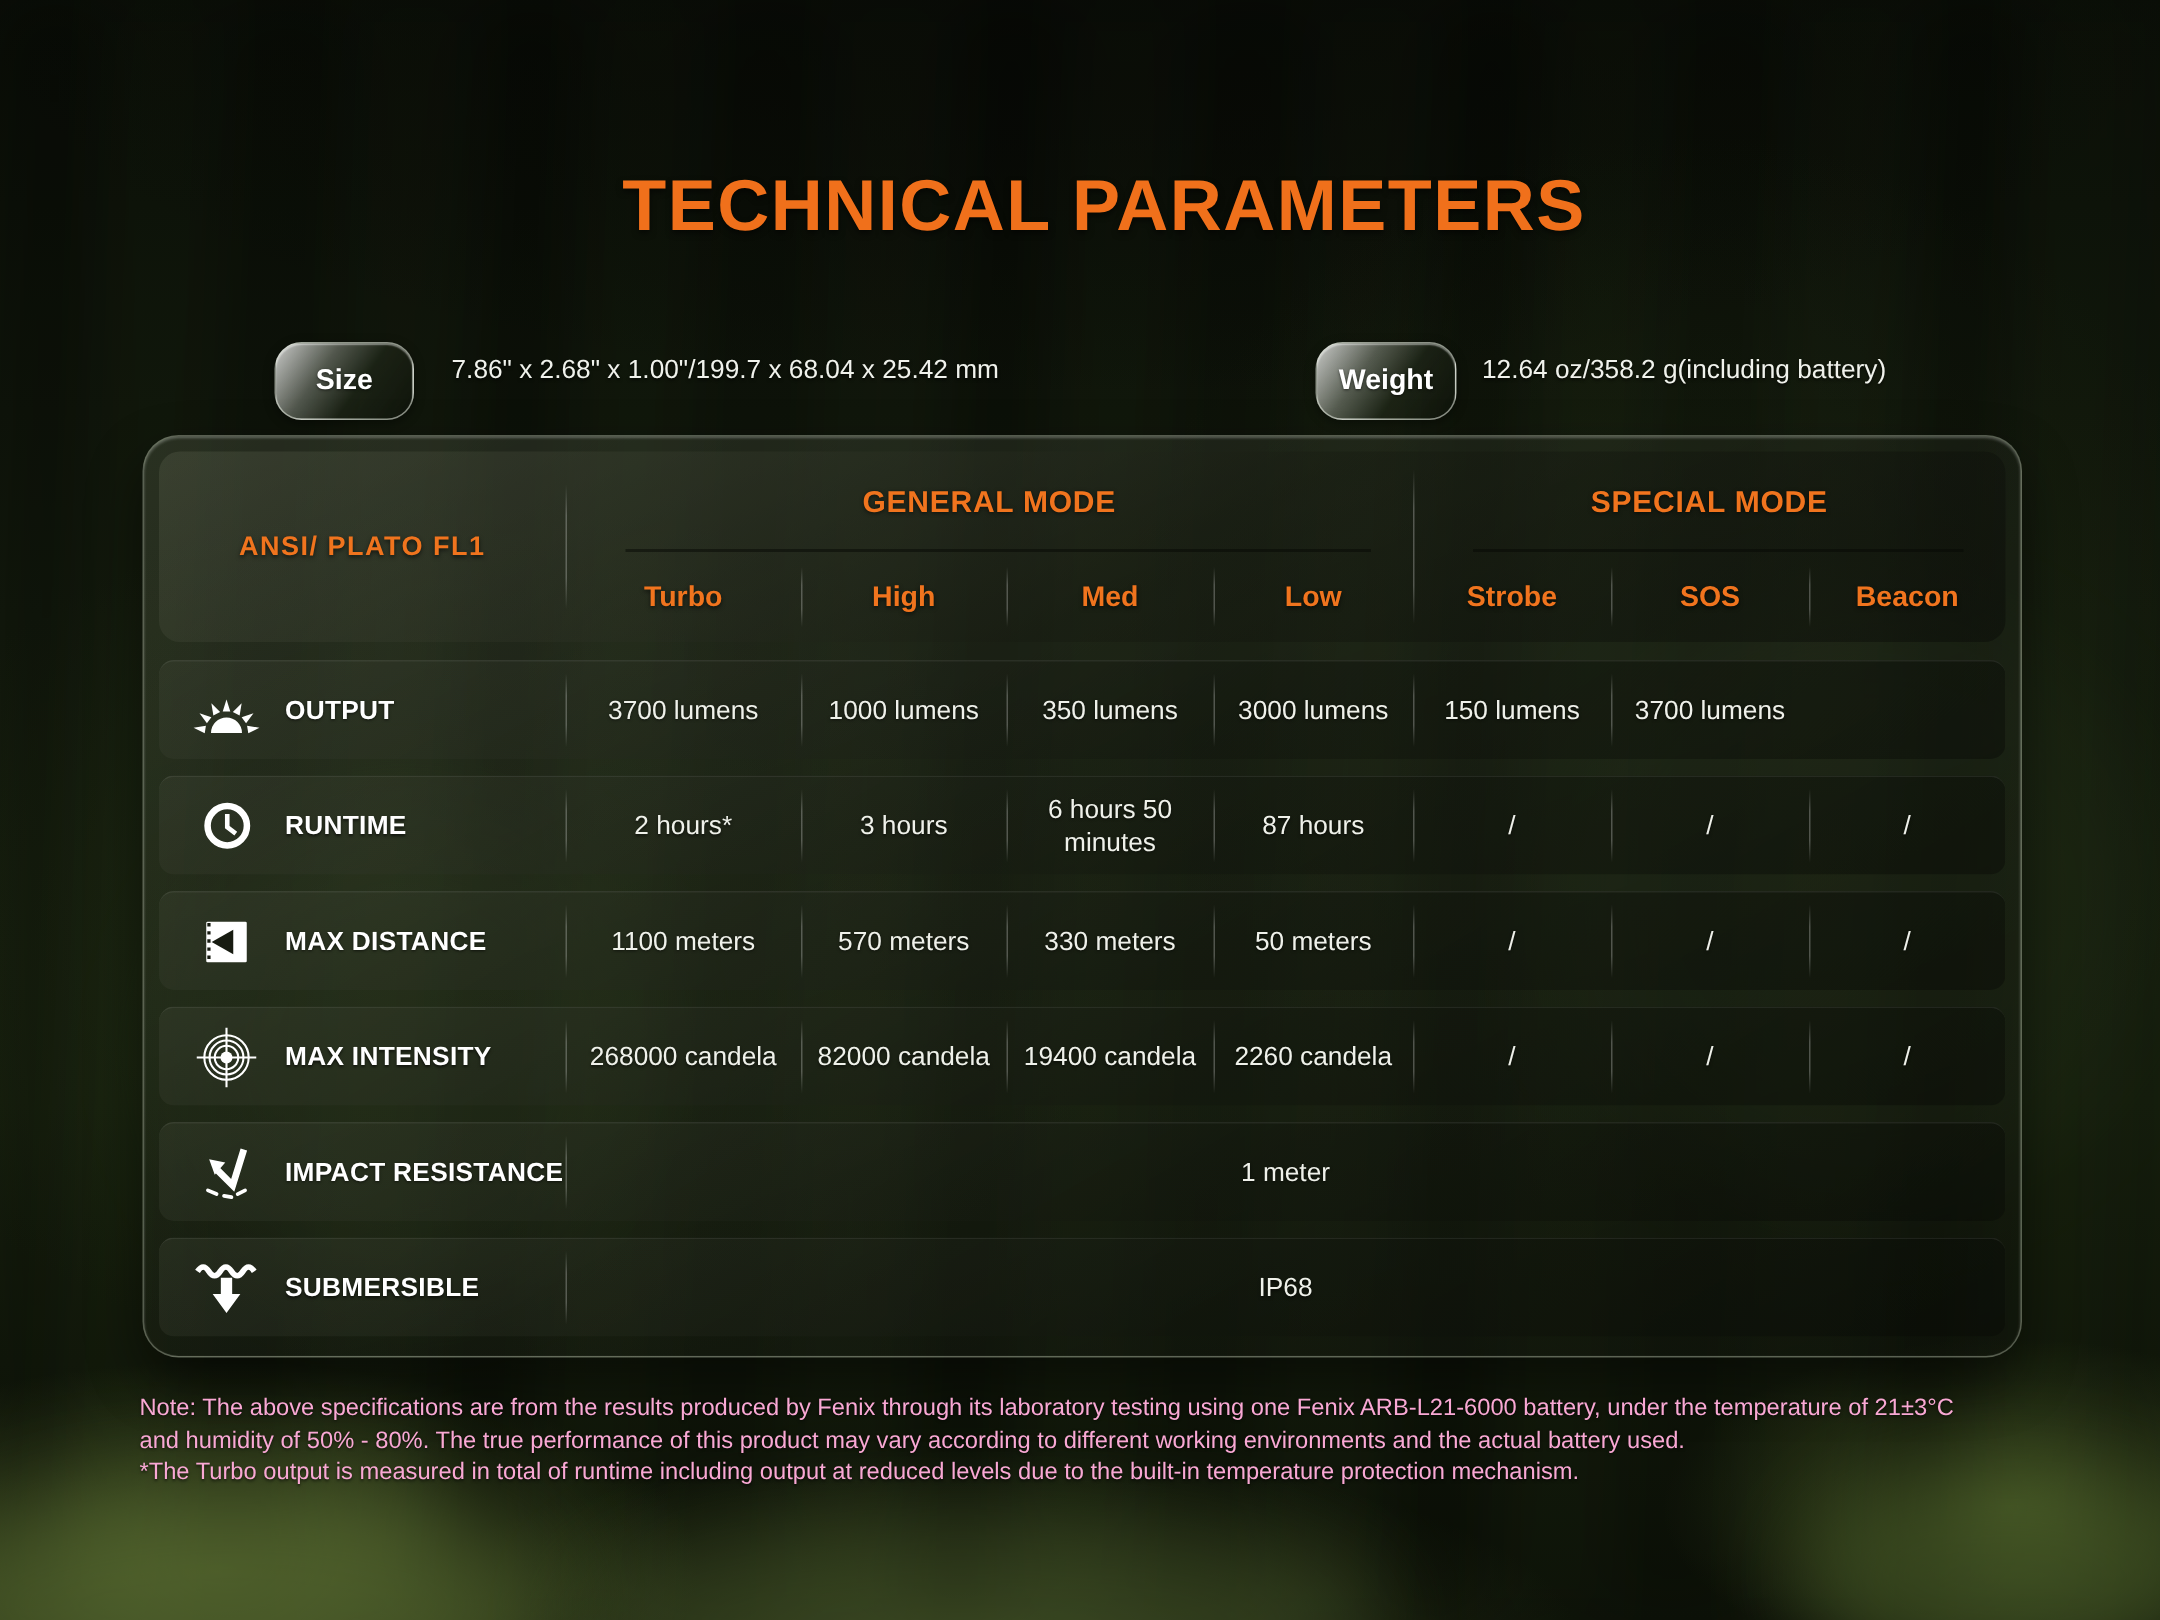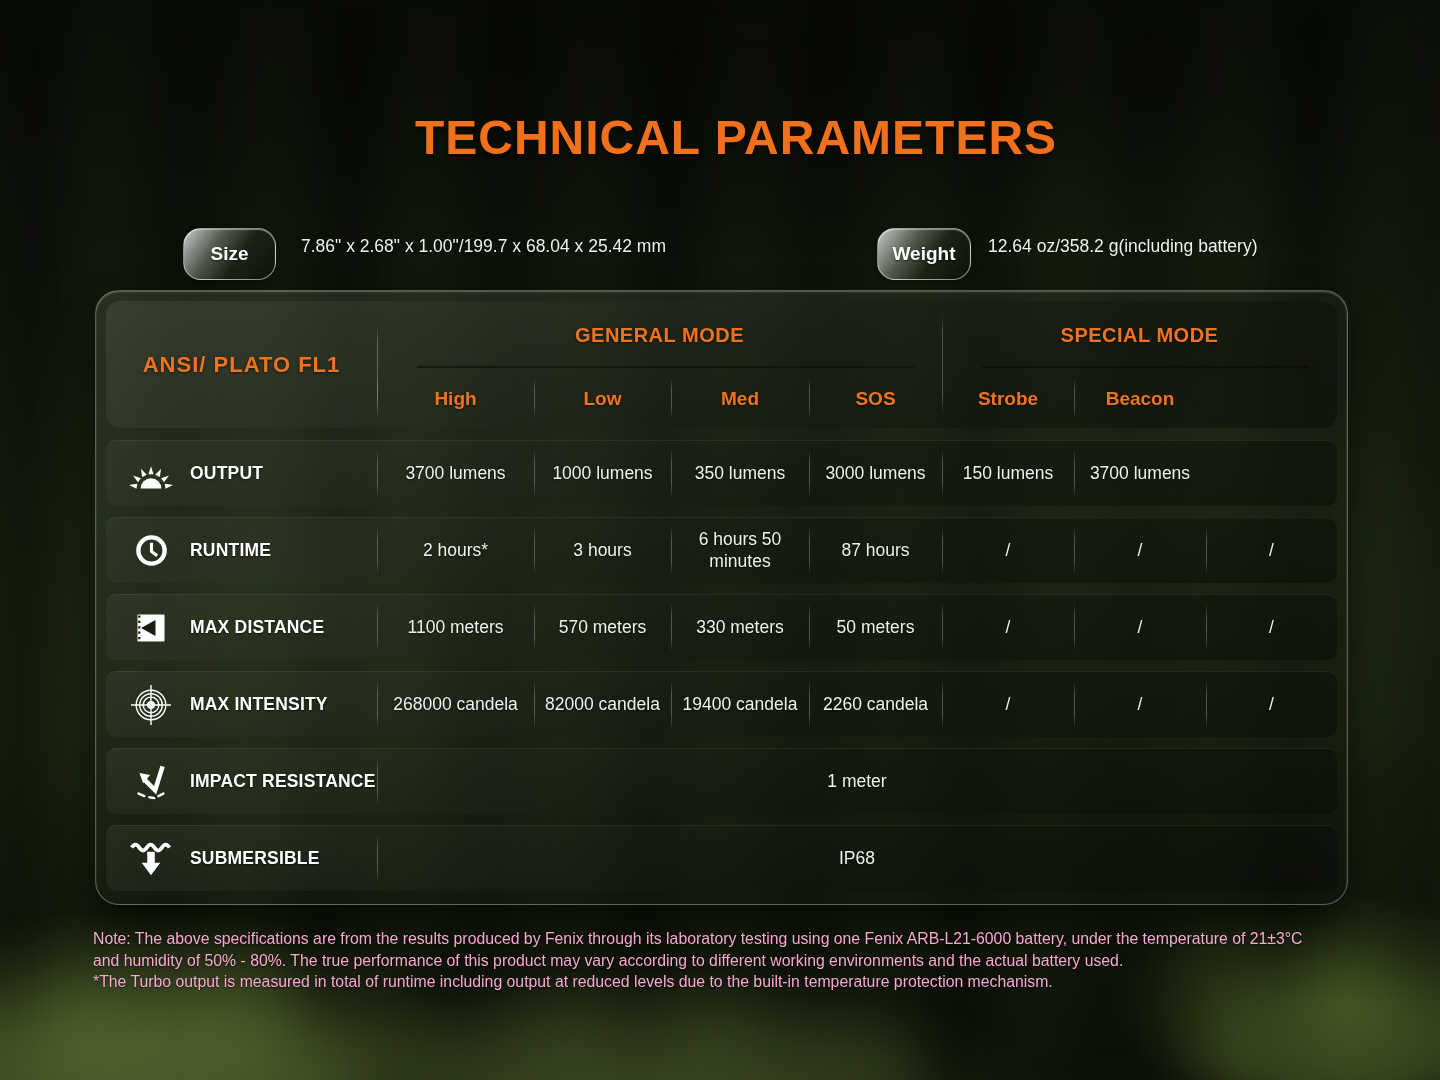--- a/index.html
+++ b/index.html
@@ -56,21 +56,21 @@
     border-radius:24px; padding:10px;
     background: linear-gradient(160deg, rgba(130,140,115,0.22), rgba(42,48,36,0.3) 42%, rgba(14,17,11,0.4));
     border:1px solid rgba(214,224,202,0.35);
     box-shadow: inset 0 1px 2px rgba(255,255,255,0.28), 0 16px 36px rgba(0,0,0,0.45); }
 
   .thead { position:relative; height:127px; margin-bottom:12px; border-radius:14px;
     background: linear-gradient(150deg, rgba(96,102,82,0.3), rgba(22,26,16,0.42) 55%, rgba(9,11,7,0.5));
     display:grid; grid-template-columns:271px 157px 137px 138px 133px 132px 132px 1fr;
     grid-template-rows:68px 1fr; }
   .corner { grid-column:1; grid-row:1 / 3; display:flex; align-items:center; justify-content:center;
-    color:#F0741E; font-weight:bold; font-size:22px; letter-spacing:1px;
+    color:#F0741E; font-weight:bold; font-size:18px; letter-spacing:1px;
     text-shadow:0 1px 3px rgba(0,0,0,0.6); }
   .mode { position:relative; grid-row:1; display:flex; align-items:center; justify-content:center;
     color:#F0741E; font-weight:bold; font-size:20px; letter-spacing:0.5px;
     text-shadow:0 1px 3px rgba(0,0,0,0.6); }
   .mode.general { grid-column:2 / 6; }
   .mode.special { grid-column:6 / 9; }
   .mode::after { content:''; position:absolute; left:40px; right:28px; bottom:1px; height:2px;
     background:rgba(6,8,4,0.5); }
   .colhead { grid-row:2; position:relative; display:flex; align-items:center; justify-content:center;
     color:#F0741E; font-weight:bold; font-size:19px; text-shadow:0 1px 3px rgba(0,0,0,0.6); }
@@ -127,25 +127,26 @@
     <span>Weight</span>
   </div>
   <div class="spec-value sv-weight">12.64 oz/358.2 g(including battery)</div>
 
   <div class="card">
 
     <div class="thead">
       <div class="corner">ANSI/ PLATO  FL1</div>
       <div class="mode general">GENERAL MODE</div>
       <div class="mode special">SPECIAL MODE</div>
+      <div class="colhead">Turbo</div>
       <div class="colhead div">High</div>
+      <div class="colhead div">Med</div>
       <div class="colhead div">Low</div>
-      <div class="colhead div">Med</div>
+      <div class="colhead">Strobe</div>
       <div class="colhead div">SOS</div>
-      <div class="colhead">Strobe</div>
       <div class="colhead div">Beacon</div>
       <div class="vdiv vdiv-corner"></div>
       <div class="vdiv vdiv-split"></div>
     </div>
 
     <div class="trow">
       <div class="rhead">
         <span class="icon-box">
           <svg viewBox="0 0 68 44" width="54" height="35" fill="#fff">
             <path d="M21 41 a13 13 0 0 1 26 0 z"></path>

